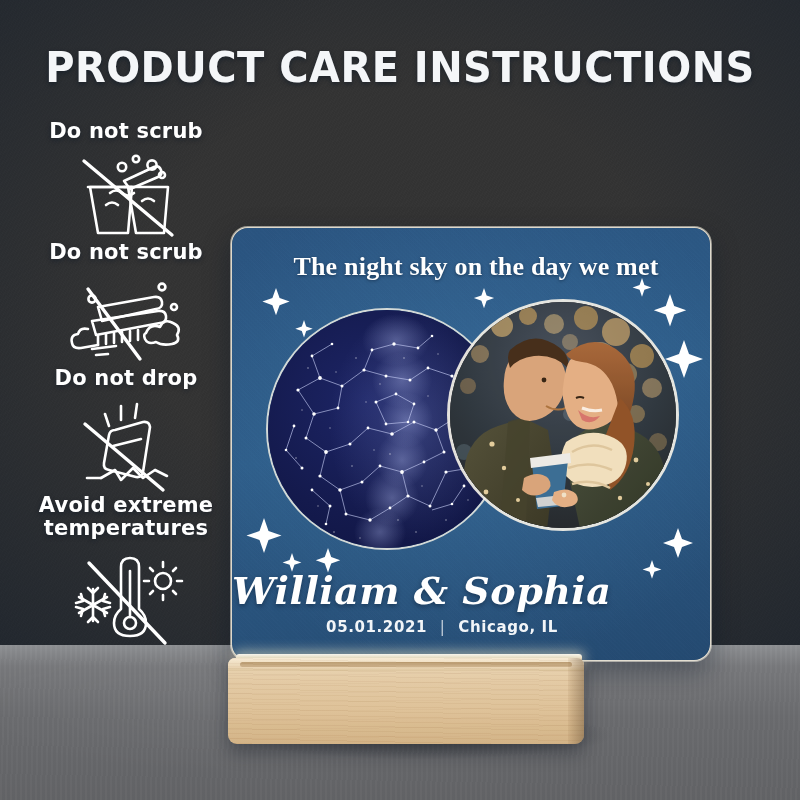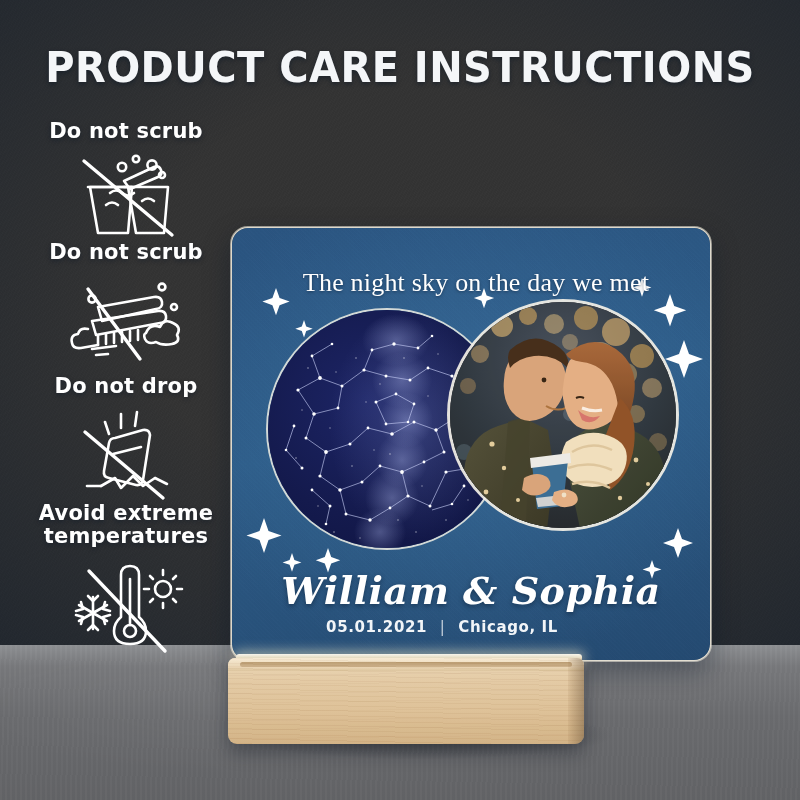--- a/index.html
+++ b/index.html
@@ -127,26 +127,26 @@
     position: absolute;
     left: -2px; top: -2px;
     width: 478px; height: 432px;
     border-radius: 18px;
     border: 2px solid rgba(245,240,226,0.55);
     pointer-events: none;
   }
 
   .plaque-title {
     position: absolute;
-    left: 0; top: 40px;
+    left: 0; top: 24px;
     width: 488px;
     text-align: center;
     color: #ffffff;
     font-family: "Liberation Serif", serif;
-    font-weight: normal;
+    font-weight: bold;
     font-size: 26px;
     letter-spacing: 0.2px;
     text-shadow: 0 1px 3px rgba(6,20,38,0.5);
   }
 
   
   .starmap {
     position: absolute;
     left: 36px; top: 82px;
     width: 238px; height: 238px;
@@ -164,21 +164,21 @@
     border-radius: 50%;
     box-shadow: 0 0 0 3px rgba(244,241,231,0.92);
     overflow: hidden;
     background: #1b1b20;
   }
 
   .plaque-names {
     position: absolute;
     left: 0; top: 340px;
     width: 478px;
-    text-align: center;
+    text-align: left;
     color: #ffffff;
     font-family: "DejaVu Serif", serif;
     font-style: italic;
     font-weight: bold;
     font-size: 38px;
     letter-spacing: 0.5px;
     text-shadow: 0 2px 5px rgba(6,20,38,0.45);
   }
   .plaque-meta {
     position: absolute;
@@ -287,21 +287,21 @@
           <path d="M26 62 q-8 -2 -10 5 q-8 1 -6 9 q1 6 9 5 L36 78"></path>
           <path d="M84 66 q4 -10 14 -6 q4 -9 13 -4 q9 4 4 12 q4 7 -5 9 q-10 2 -16 -2 q-8 3 -11 -3 q-2 -5 1 -6"></path>
           <circle cx="30" cy="32" r="3.6"></circle>
           <circle cx="100" cy="20" r="3.4"></circle>
           <circle cx="112" cy="40" r="3.0"></circle>
           <path d="M26 22 L78 92" stroke-width="3.4"></path>
         </g>
       </svg>
     </div>
 
-    <div class="care-item" style="margin-top:12px">
+    <div class="care-item" style="margin-top:4px">
       <div class="care-label">Do not drop</div>
       <svg class="care-icon" width="126" height="100" viewBox="0 0 126 100">
         <g fill="none" stroke="#ffffff" stroke-width="2.6" stroke-linecap="round" stroke-linejoin="round">
           <path d="M58 26 L58 12"></path>
           <path d="M72 24 L74 10"></path>
           <path d="M46 32 L42 20"></path>
           <path d="M52 36 L80 28 q6 -1 7 5 L80 78 q-1 6 -7 5 L46 76 q-6 -1 -5 -7 L46 41 q1 -5 6 -5 Z"></path>
           <path d="M50 52 L78 45"></path>
           <path d="M38 84 L52 76 L58 86 L70 74 L80 84 L92 76"></path>
           <path d="M24 84 L38 84"></path>

